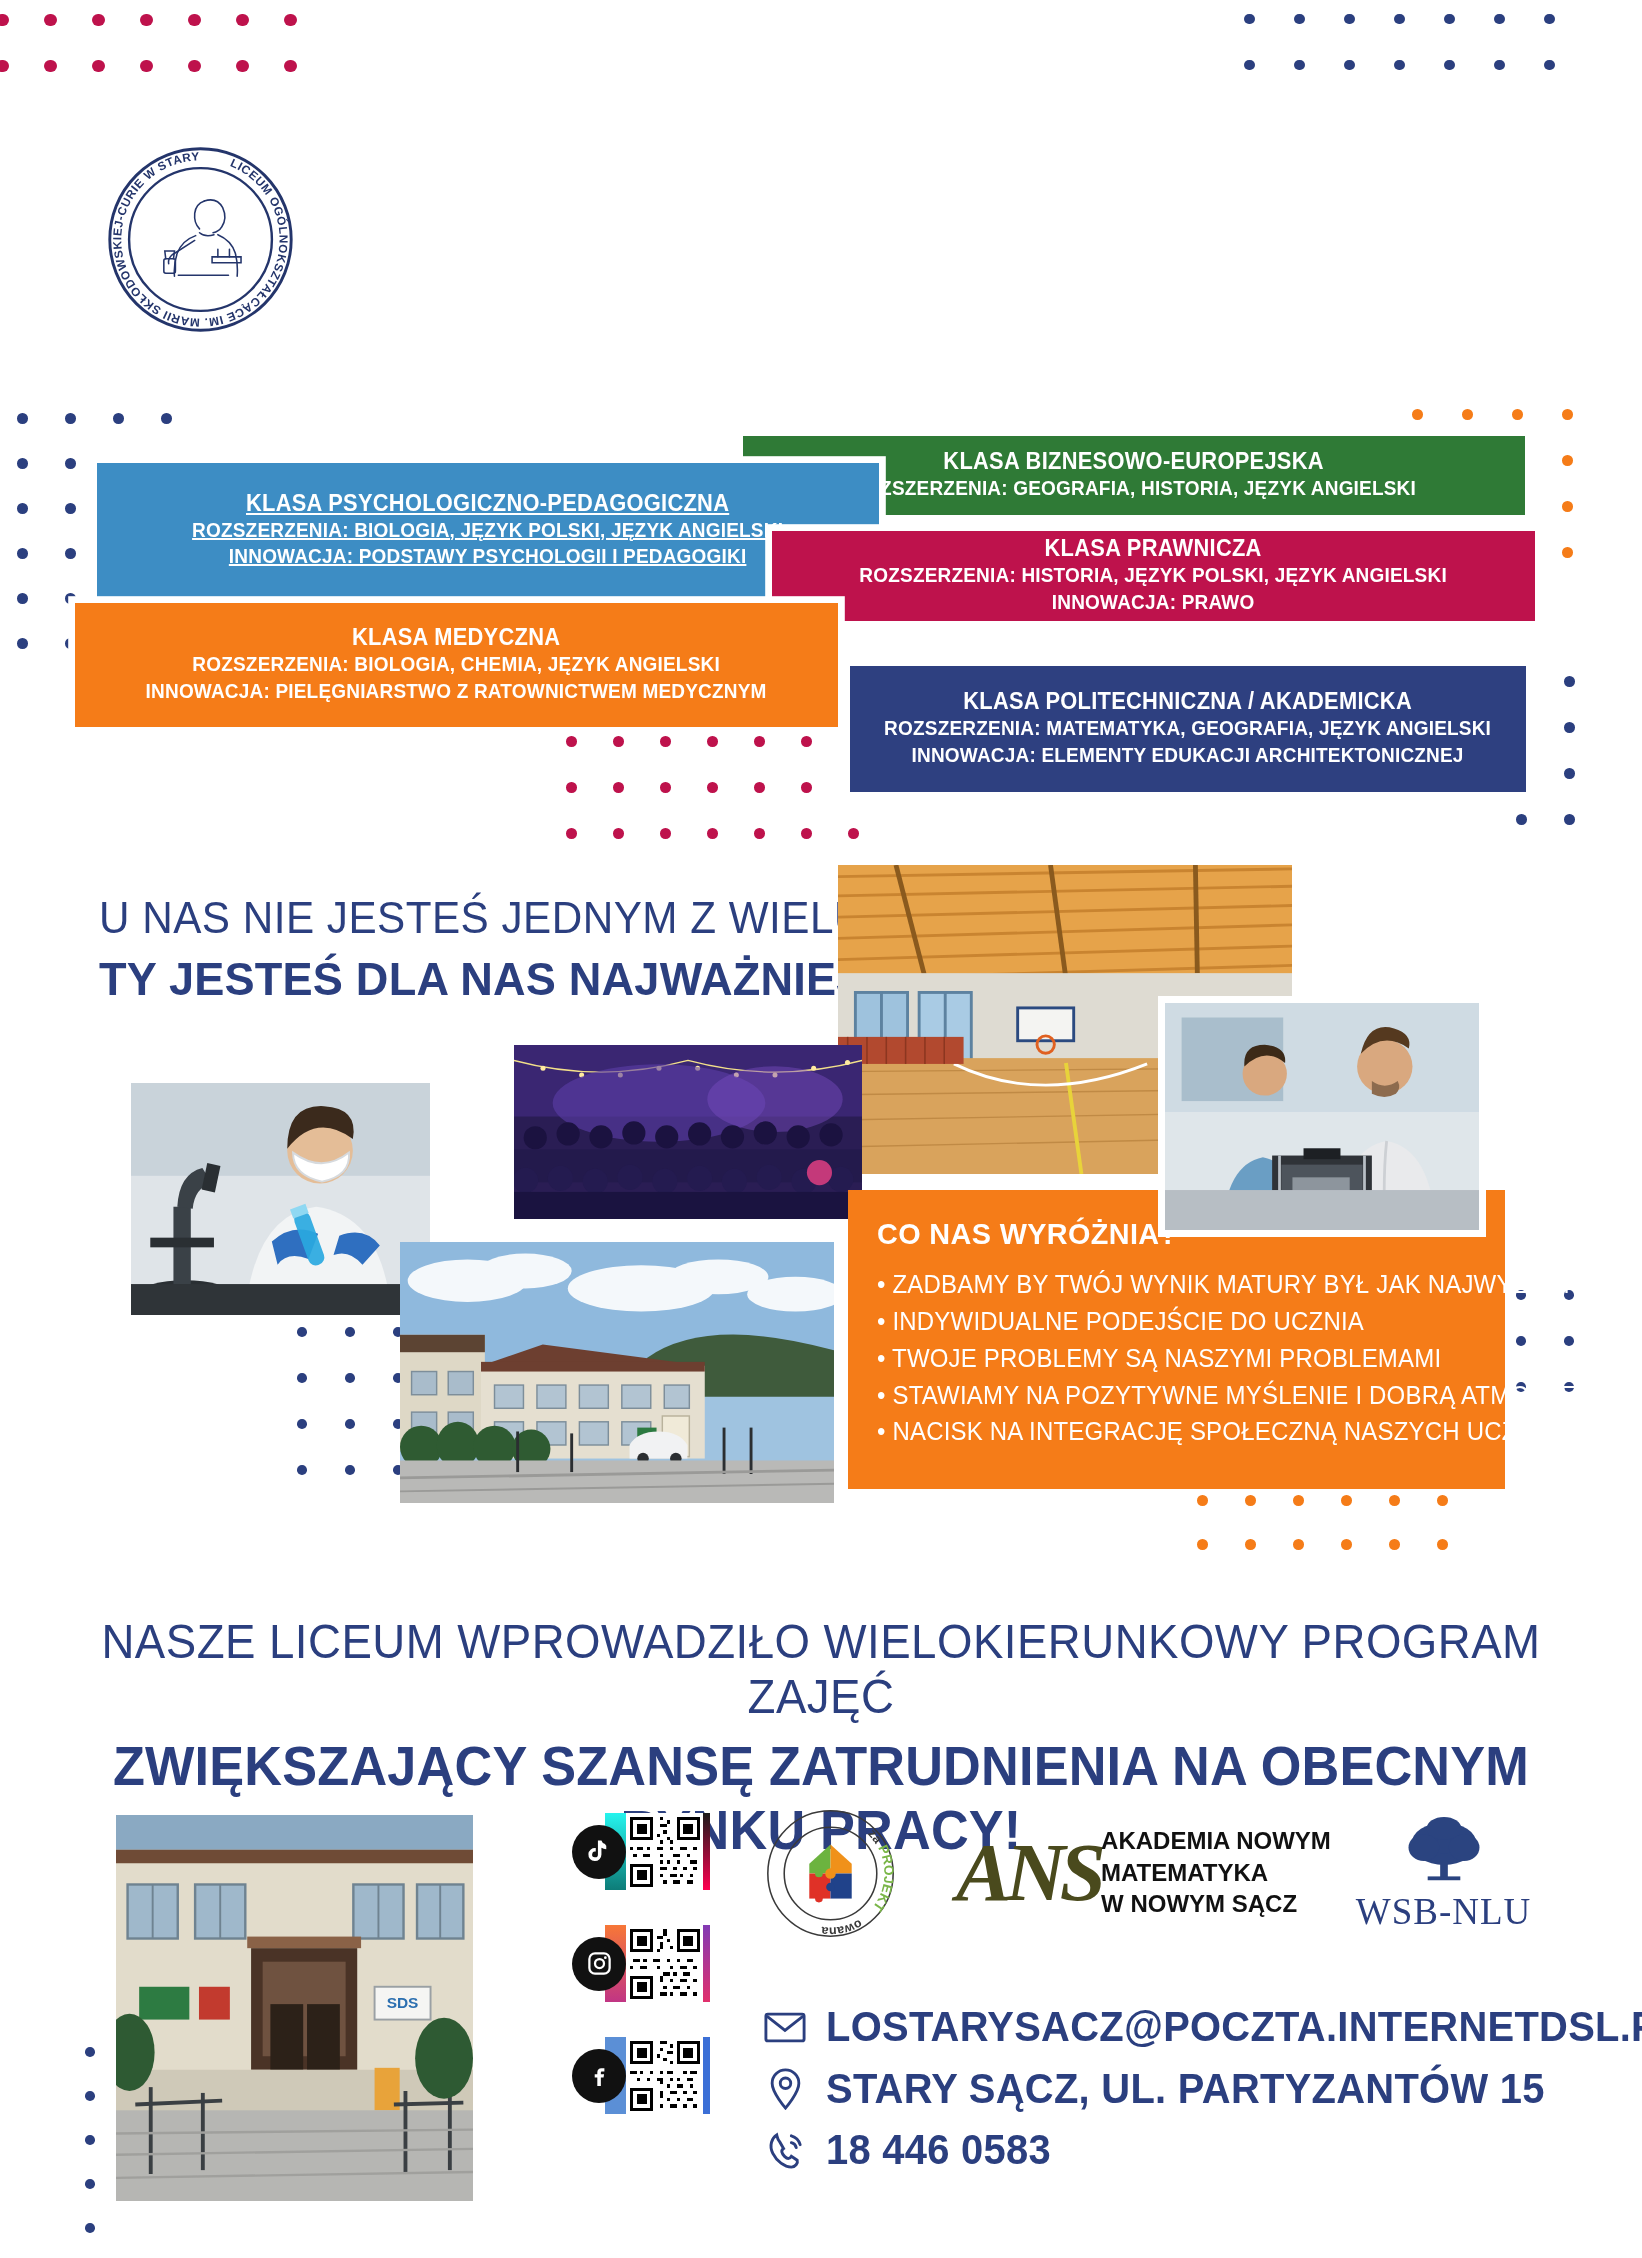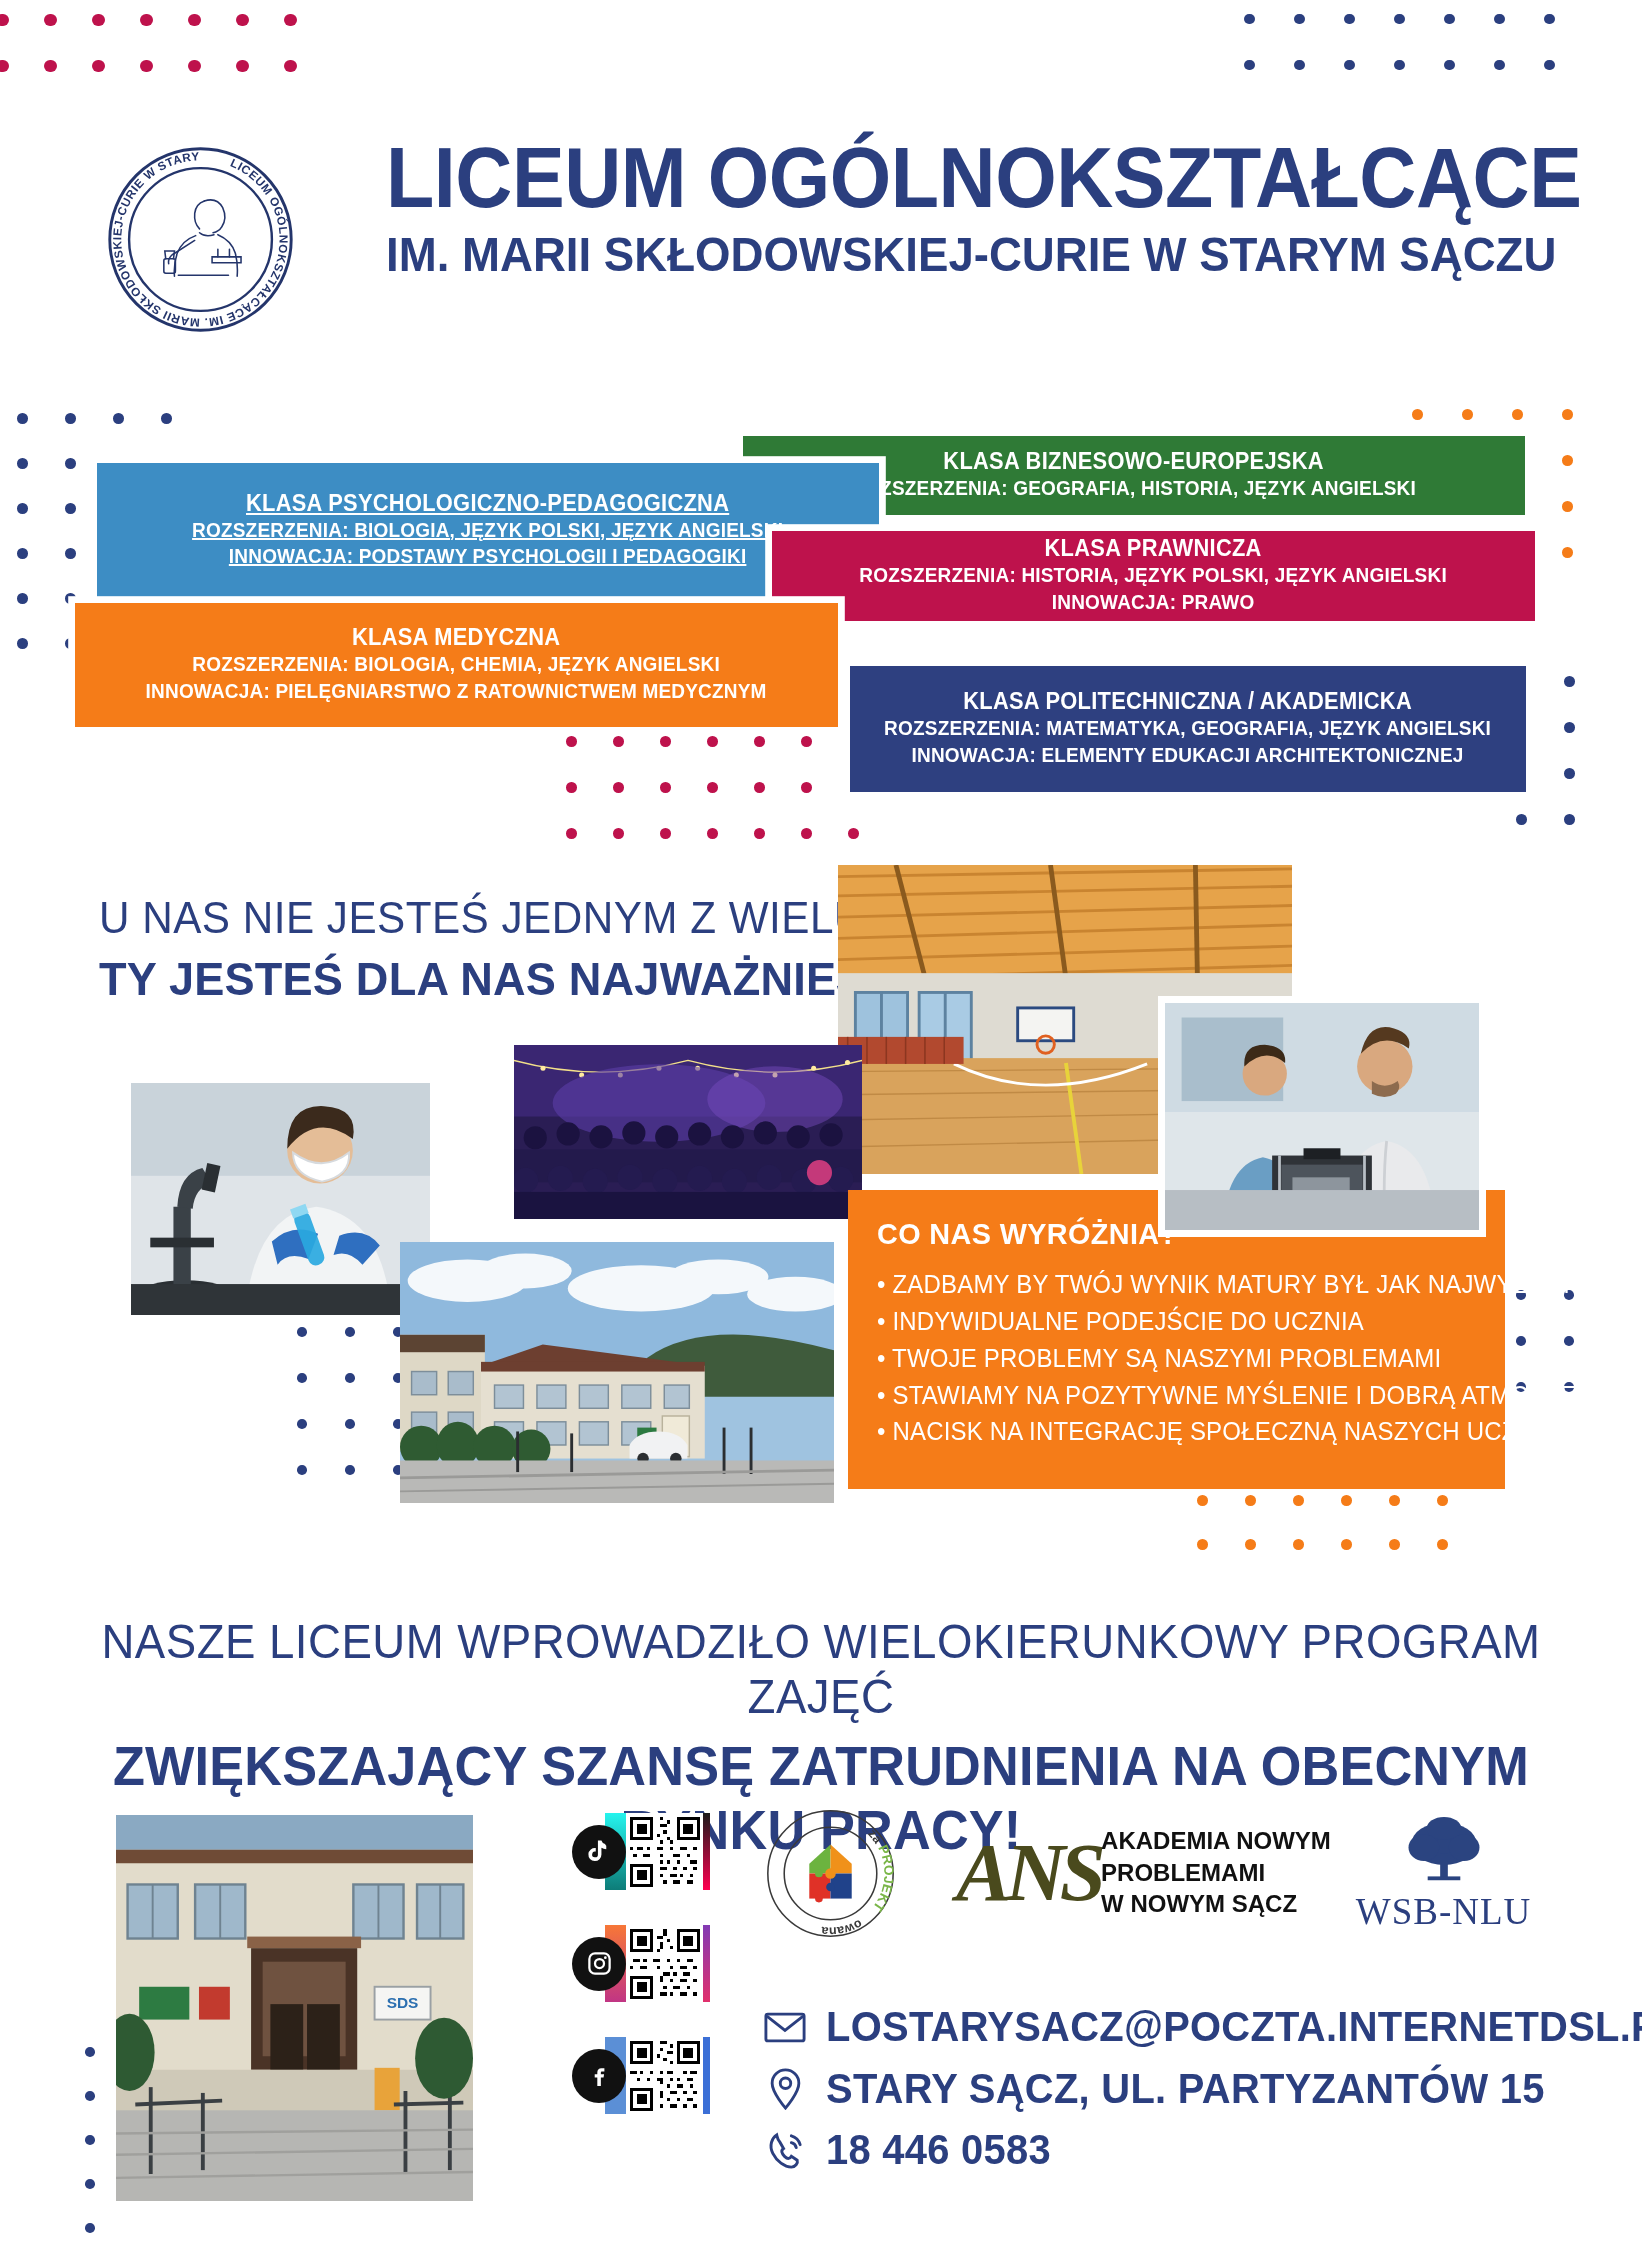--- a/index.html
+++ b/index.html
@@ -359,24 +359,20 @@
         <path d="M72,115 q-6,4 -5,10"></path>
         <rect x="62" y="120" width="12" height="15" rx="2"></rect>
         <path d="M64,120 l-1,-8 h10 l-1,8"></path>
         <path d="M112,118 h30 v6 h-30z"></path>
         <path d="M118,118 v-8 M130,118 v-8"></path>
         <path d="M77,137 h52"></path>
       </g>
     </svg>
   </div>
 
-  <div id="title-block">
-    <div id="poster-title">LICEUM OGÓLNOKSZTAŁCĄCE</div>
-    <div id="poster-subtitle">IM. MARII SKŁODOWSKIEJ-CURIE W STARYM SĄCZU</div>
-  </div>
 </div>
 
 <div class="classbox" id="cls-psych">
   <div class="cb-title">KLASA PSYCHOLOGICZNO-PEDAGOGICZNA</div>
   <div class="cb-line">ROZSZERZENIA: BIOLOGIA, JĘZYK POLSKI, JĘZYK ANGIELSKI</div>
   <div class="cb-line">INNOWACJA: PODSTAWY PSYCHOLOGII I PEDAGOGIKI</div>
 </div>
 
 <div class="classbox" id="cls-biznes">
   <div class="cb-title">KLASA BIZNESOWO-EUROPEJSKA</div>
@@ -927,21 +923,21 @@
       <circle cx="70" cy="84" r="4.5" fill="#20428a"></circle>
       <circle cx="58" cy="96" r="4" fill="#e03127"></circle>
     </g>
   </svg>
 </div>
 
 <div id="logo-ans">
   <div id="ans-mark">ANS</div>
   <div id="ans-text">
     <div>AKADEMIA NOWYM</div>
-    <div>PROBLEMAMI</div>
+    <div>MATEMATYKA</div>
     <div>W NOWYM SĄCZ</div>
   </div>
 </div>
 
 <div id="logo-wsb">
   <svg width="106" height="71" viewBox="0 0 110 74">
     <g fill="#2b4480">
       <ellipse cx="55" cy="30" rx="34" ry="22"></ellipse>
       <ellipse cx="34" cy="34" rx="16" ry="14"></ellipse>
       <ellipse cx="76" cy="34" rx="16" ry="14"></ellipse>

